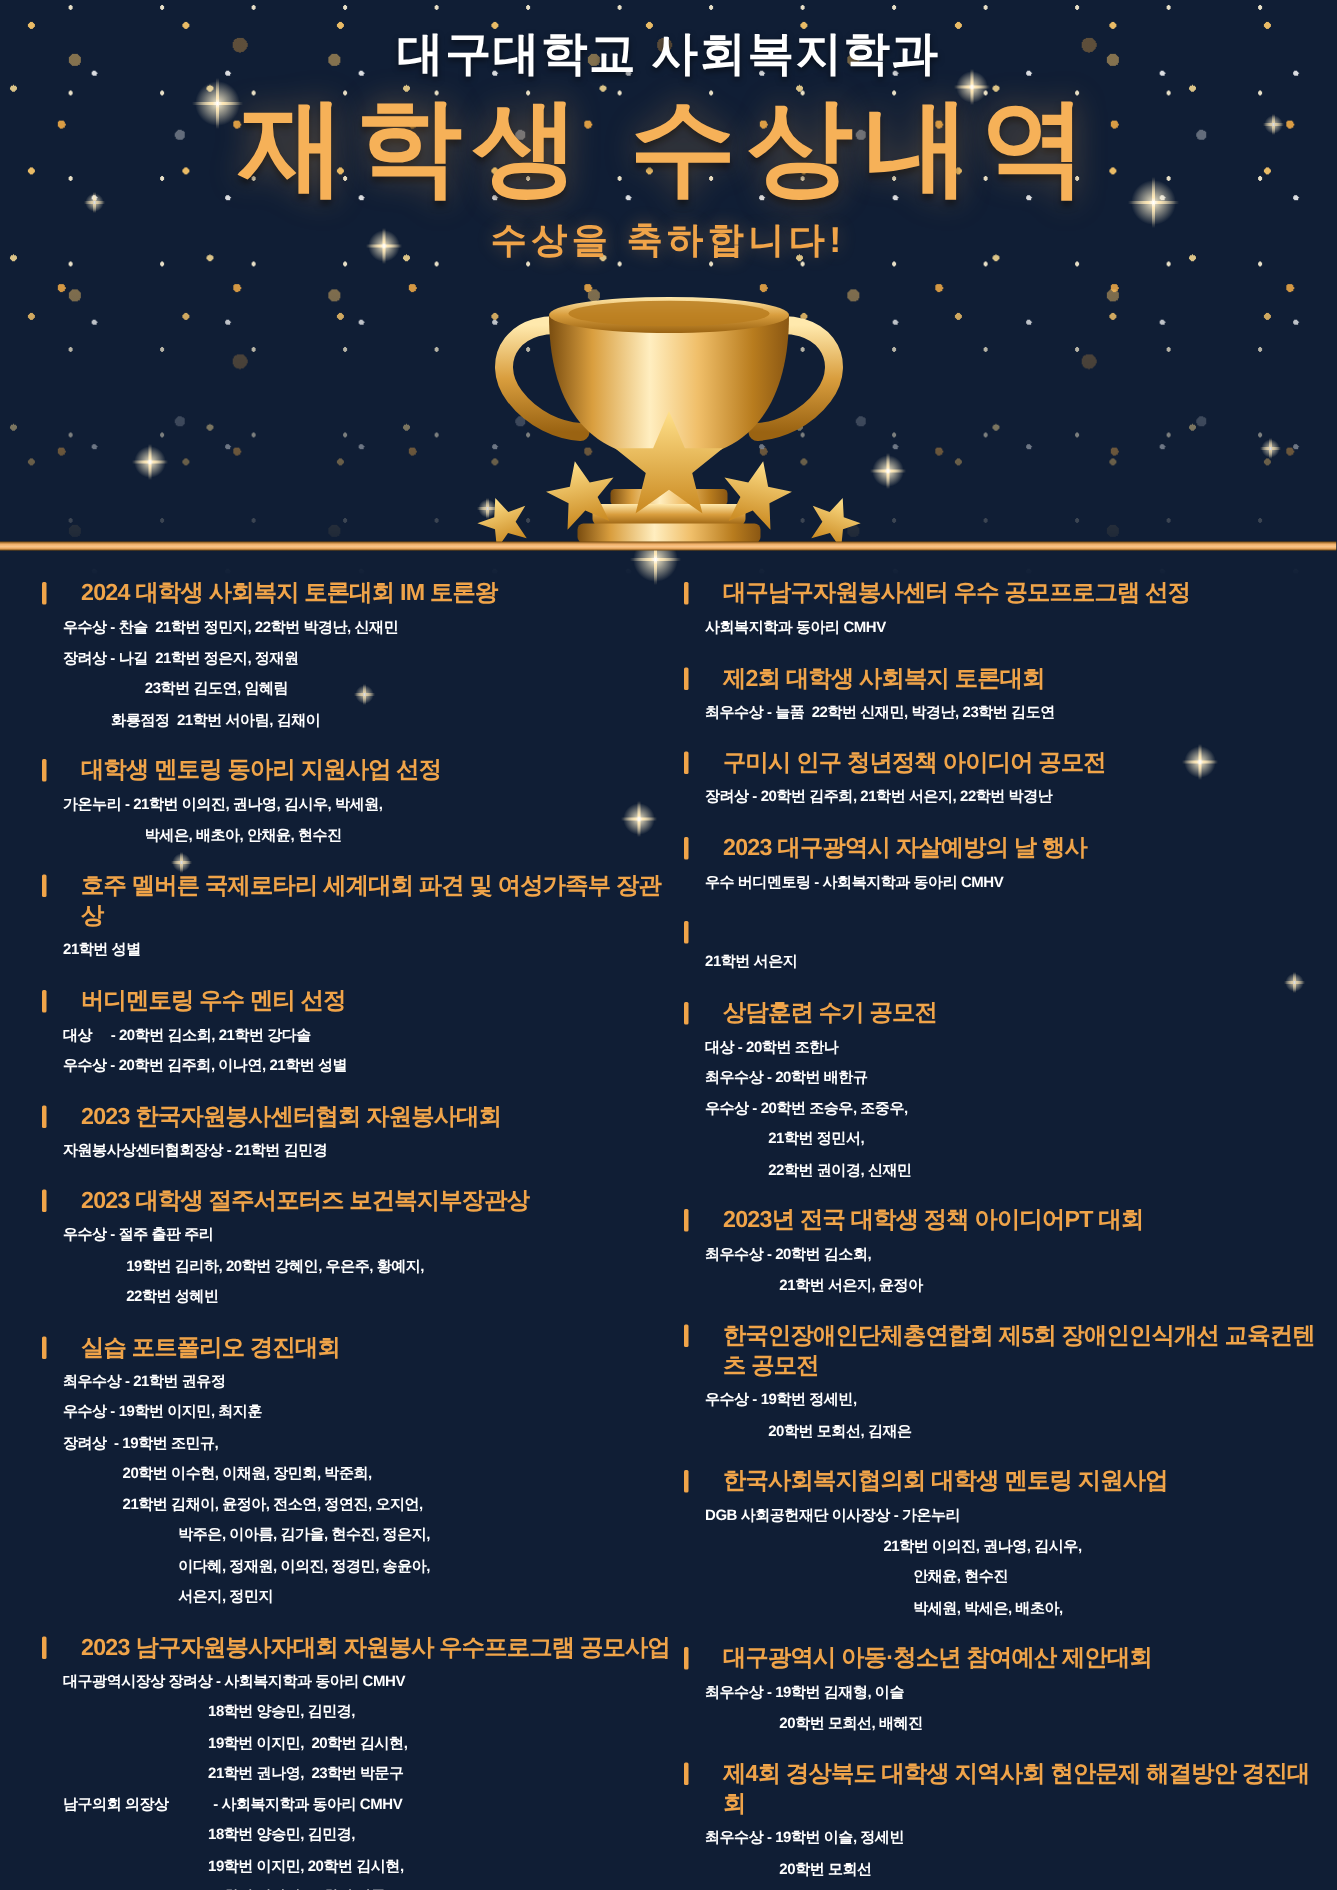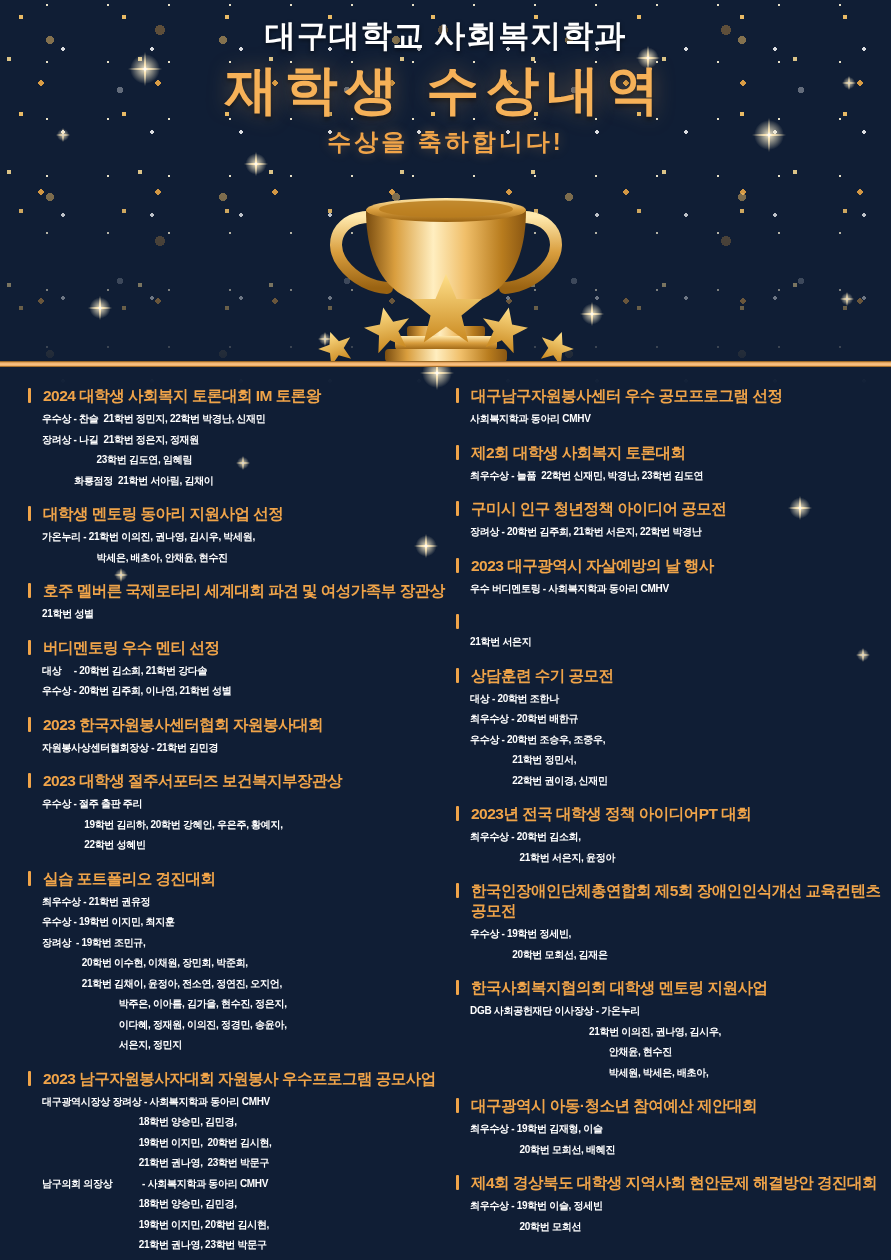--- a/index.html
+++ b/index.html
@@ -53,21 +53,21 @@
   .sp-sm{width:14px;height:14px;opacity:.85;}
 
   
   .hero{position:absolute;top:0;left:0;right:0;text-align:center;padding-top:15px;}
   .school{
     color:#ffffff;font-size:31px;font-weight:800;letter-spacing:1px;
     text-shadow:0 2px 4px rgba(0,0,0,.55);
   }
   .title{
     margin:6px 0 0 0;
-    color:var(--title-gold);font-size:53px;font-weight:800;letter-spacing:7px;line-height:1.0;
+    color:var(--title-gold);font-size:71px;font-weight:800;letter-spacing:7px;line-height:1.0;
     text-shadow:0 0 22px rgba(246,177,88,.35),0 3px 4px rgba(0,0,0,.5);
   }
   .subtitle{
     margin-top:10px;
     color:var(--gold);font-size:24px;font-weight:700;letter-spacing:3px;
     text-shadow:0 0 12px rgba(246,177,88,.3);
   }
 
   
   .trophy{position:absolute;top:188px;left:50%;transform:translateX(-50%);width:310px;height:178px;}
@@ -80,21 +80,21 @@
 
   
   .content{
     position:absolute;top:386px;left:0;right:0;bottom:0;
     display:flex;gap:8px;padding:0 8px 0 28px;
   }
   .col.left{width:420px;flex:none;}
   .col.right{flex:1;min-width:0;}
   .award{margin-bottom:13px;}
   .award-title{
-    display:flex;gap:12px;align-items:flex-start;
+    display:flex;gap:23px;align-items:flex-start;
     margin:0 0 3px 0;
     color:var(--gold);font-size:15.5px;font-weight:800;line-height:20px;letter-spacing:-0.5px;
   }
   .bar{flex:none;width:3px;height:15px;margin-top:2px;border-radius:1px;background:var(--gold);}
   .award-lines{padding-left:14px;}
   .award-line{
     color:var(--body);font-size:10px;font-weight:600;line-height:20.5px;
     letter-spacing:-0.3px;white-space:pre-wrap;
   }
 </style>

